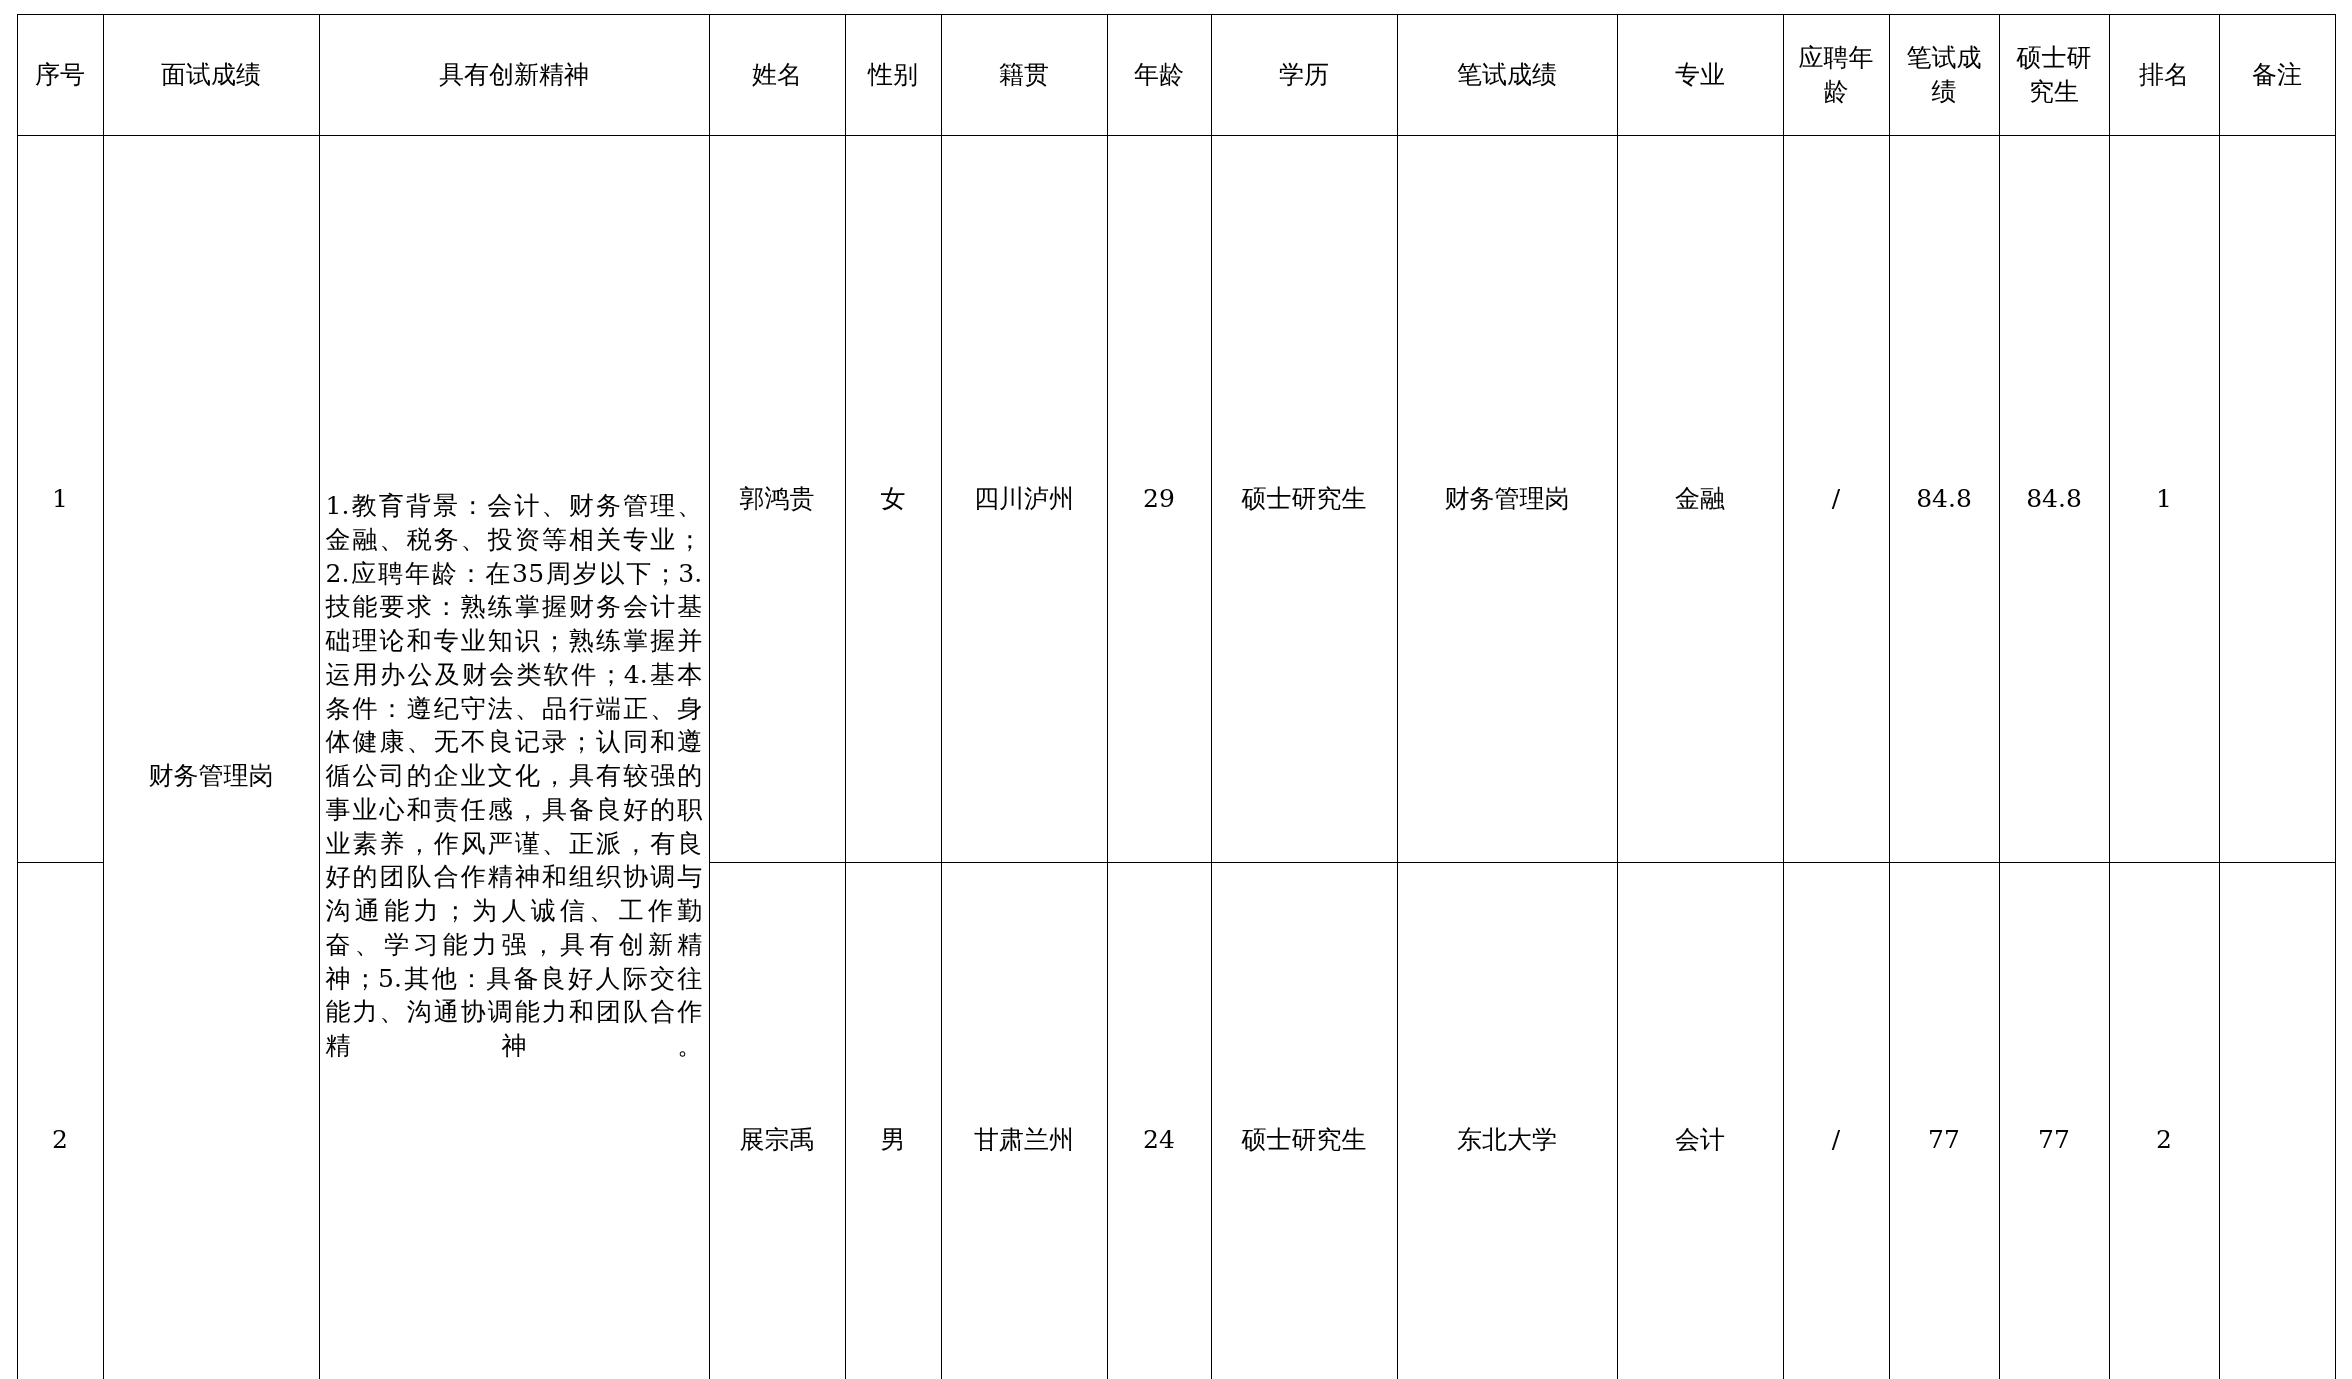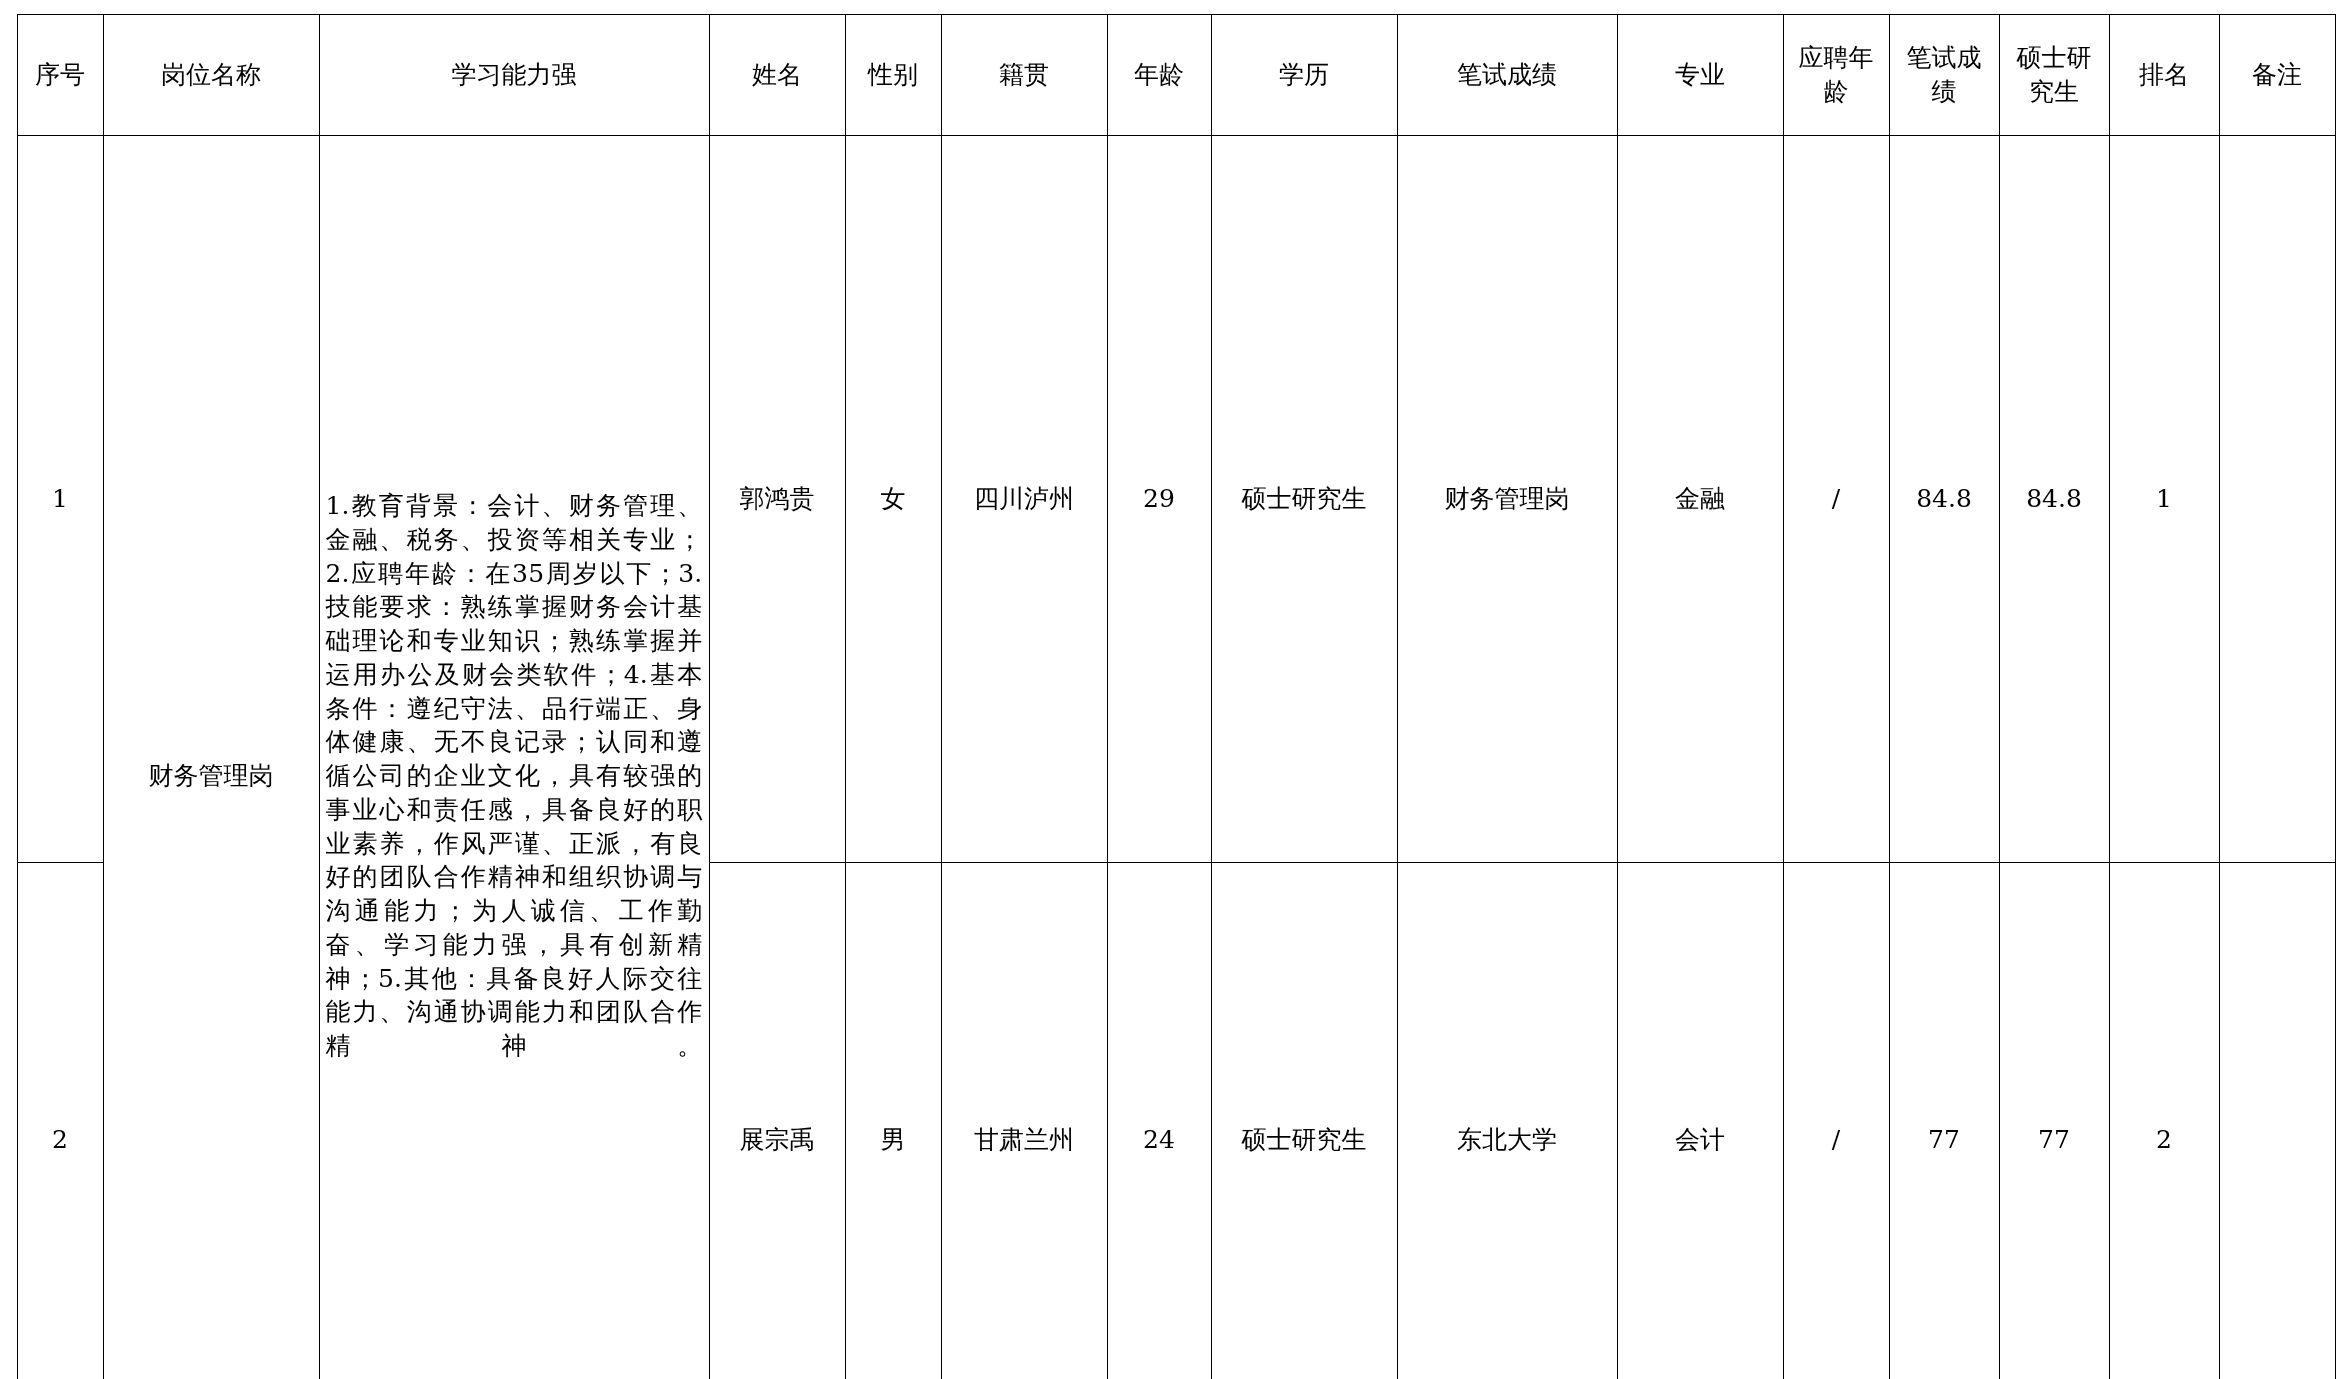--- a/index.html
+++ b/index.html
@@ -97,22 +97,22 @@
       <col class="col-major">
       <col class="col-written">
       <col class="col-inter">
       <col class="col-total">
       <col class="col-rank">
       <col class="col-remark">
     </colgroup>
     <thead>
       <tr>
         <th>序号</th>
-        <th>岗位名称</th>
-        <th>学习能力强</th>
+        <th>面试成绩</th>
+        <th>具有创新精神</th>
         <th>姓名</th>
         <th>性别</th>
         <th>籍贯</th>
         <th>年龄</th>
         <th>学历</th>
         <th>笔试成绩</th>
         <th>专业</th>
         <th class="hdr-two-line">应聘年龄</th>
         <th class="hdr-two-line">笔试成绩</th>
         <th class="hdr-two-line">硕士研究生</th>

